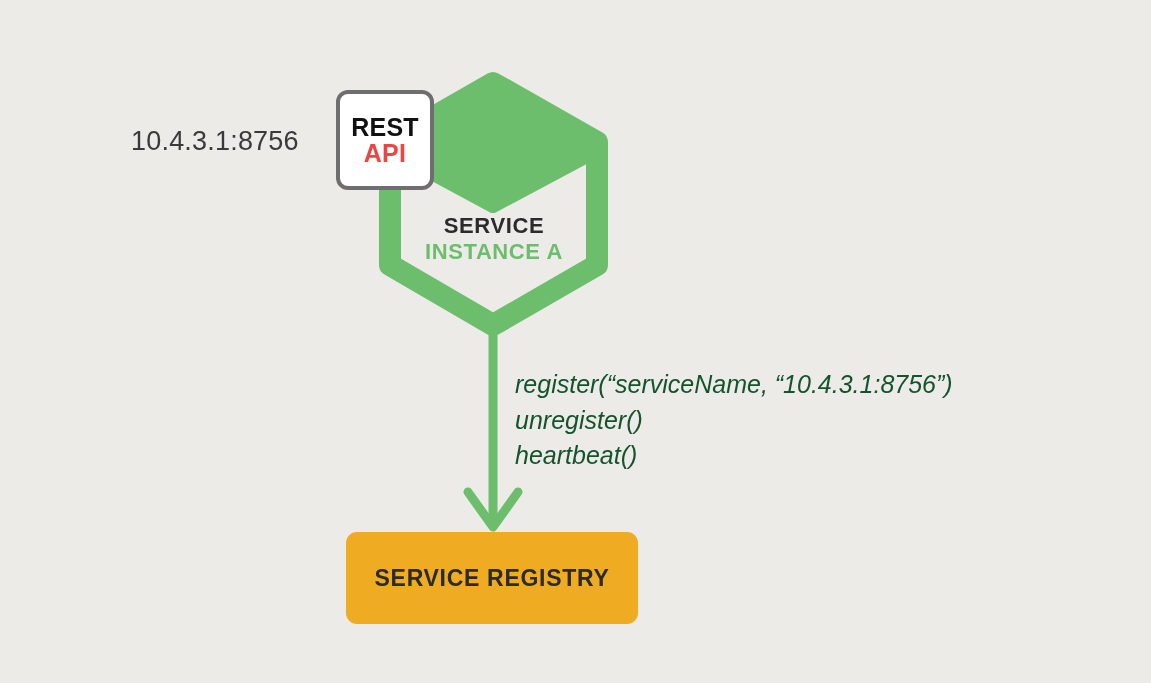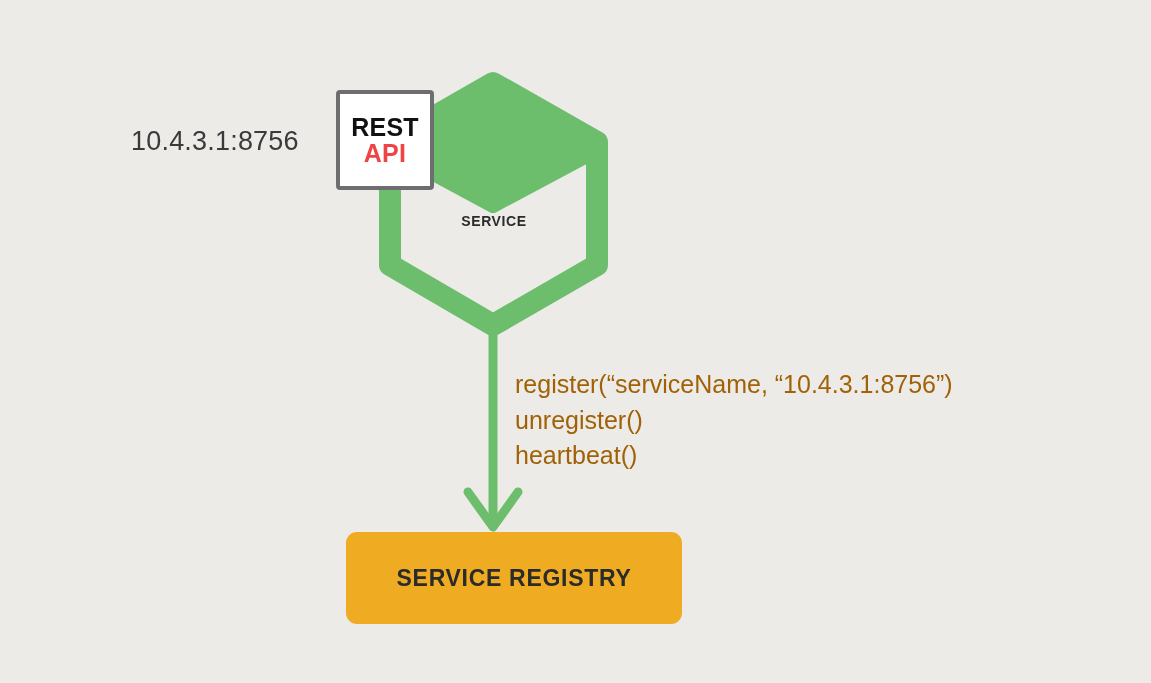--- a/index.html
+++ b/index.html
@@ -42,21 +42,21 @@
 
   
   #rest-api-box {
     position: absolute;
     left: 336px;
     top: 69px;
     width: 98px;
     height: 100px;
     background: #ffffff;
     border: 4px solid #6e6e70;
-    border-radius: 4px;
+    border-radius: 12px;
     box-sizing: border-box;
     display: flex;
     flex-direction: column;
     align-items: center;
     justify-content: center;
     line-height: 1.06;
   }
   #rest-api-box .rest-line {
     font-size: 25px;
     font-weight: bold;
@@ -74,49 +74,50 @@
   #hex-labels {
     position: absolute;
     left: 378px;
     top: 192px;
     width: 232px;
     text-align: center;
     line-height: 1.18;
     pointer-events: none;
   }
   #hex-labels .svc-line {
-    font-size: 14px;
+    font-size: 22px;
     font-weight: bold;
     color: #2b2b2b;
     letter-spacing: 0.6px;
   }
   #hex-labels .inst-line {
     font-size: 22px;
     font-weight: bold;
     color: #6cbe6c;
     letter-spacing: 0.6px;
   }
 
   
   #call-list {
     position: absolute;
     left: 515px;
     top: 346px;
     font-size: 25px;
-    color: #a16207;
+    color: #14532d;
     line-height: 1.42;
     white-space: nowrap;
+    font-style: italic;
   }
 
   
   #service-registry-box {
     position: absolute;
     left: 346px;
     top: 511px;
-    width: 336px;
+    width: 292px;
     height: 92px;
     background: #efab22;
     border-radius: 11px;
     display: flex;
     align-items: center;
     justify-content: center;
   }
   #service-registry-box .reg-label {
     font-size: 23px;
     font-weight: bold;
@@ -154,20 +155,21 @@
     <polyline points="468,471 493,506 518,471" fill="none" stroke="#6cbe6c" stroke-width="9" stroke-linecap="round" stroke-linejoin="round"></polyline>
   </svg>
 
   <div id="rest-api-box">
     <div class="rest-line">REST</div>
     <div class="api-line">API</div>
   </div>
 
   <div id="hex-labels">
     <div class="svc-line">SERVICE</div>
+    <div class="inst-line">INSTANCE A</div>
   </div>
 
   <div id="call-list">
     <div>register(“serviceName, “10.4.3.1:8756”)</div>
     <div>unregister()</div>
     <div>heartbeat()</div>
   </div>
 
   <div id="service-registry-box">
     <span class="reg-label">SERVICE REGISTRY</span>

